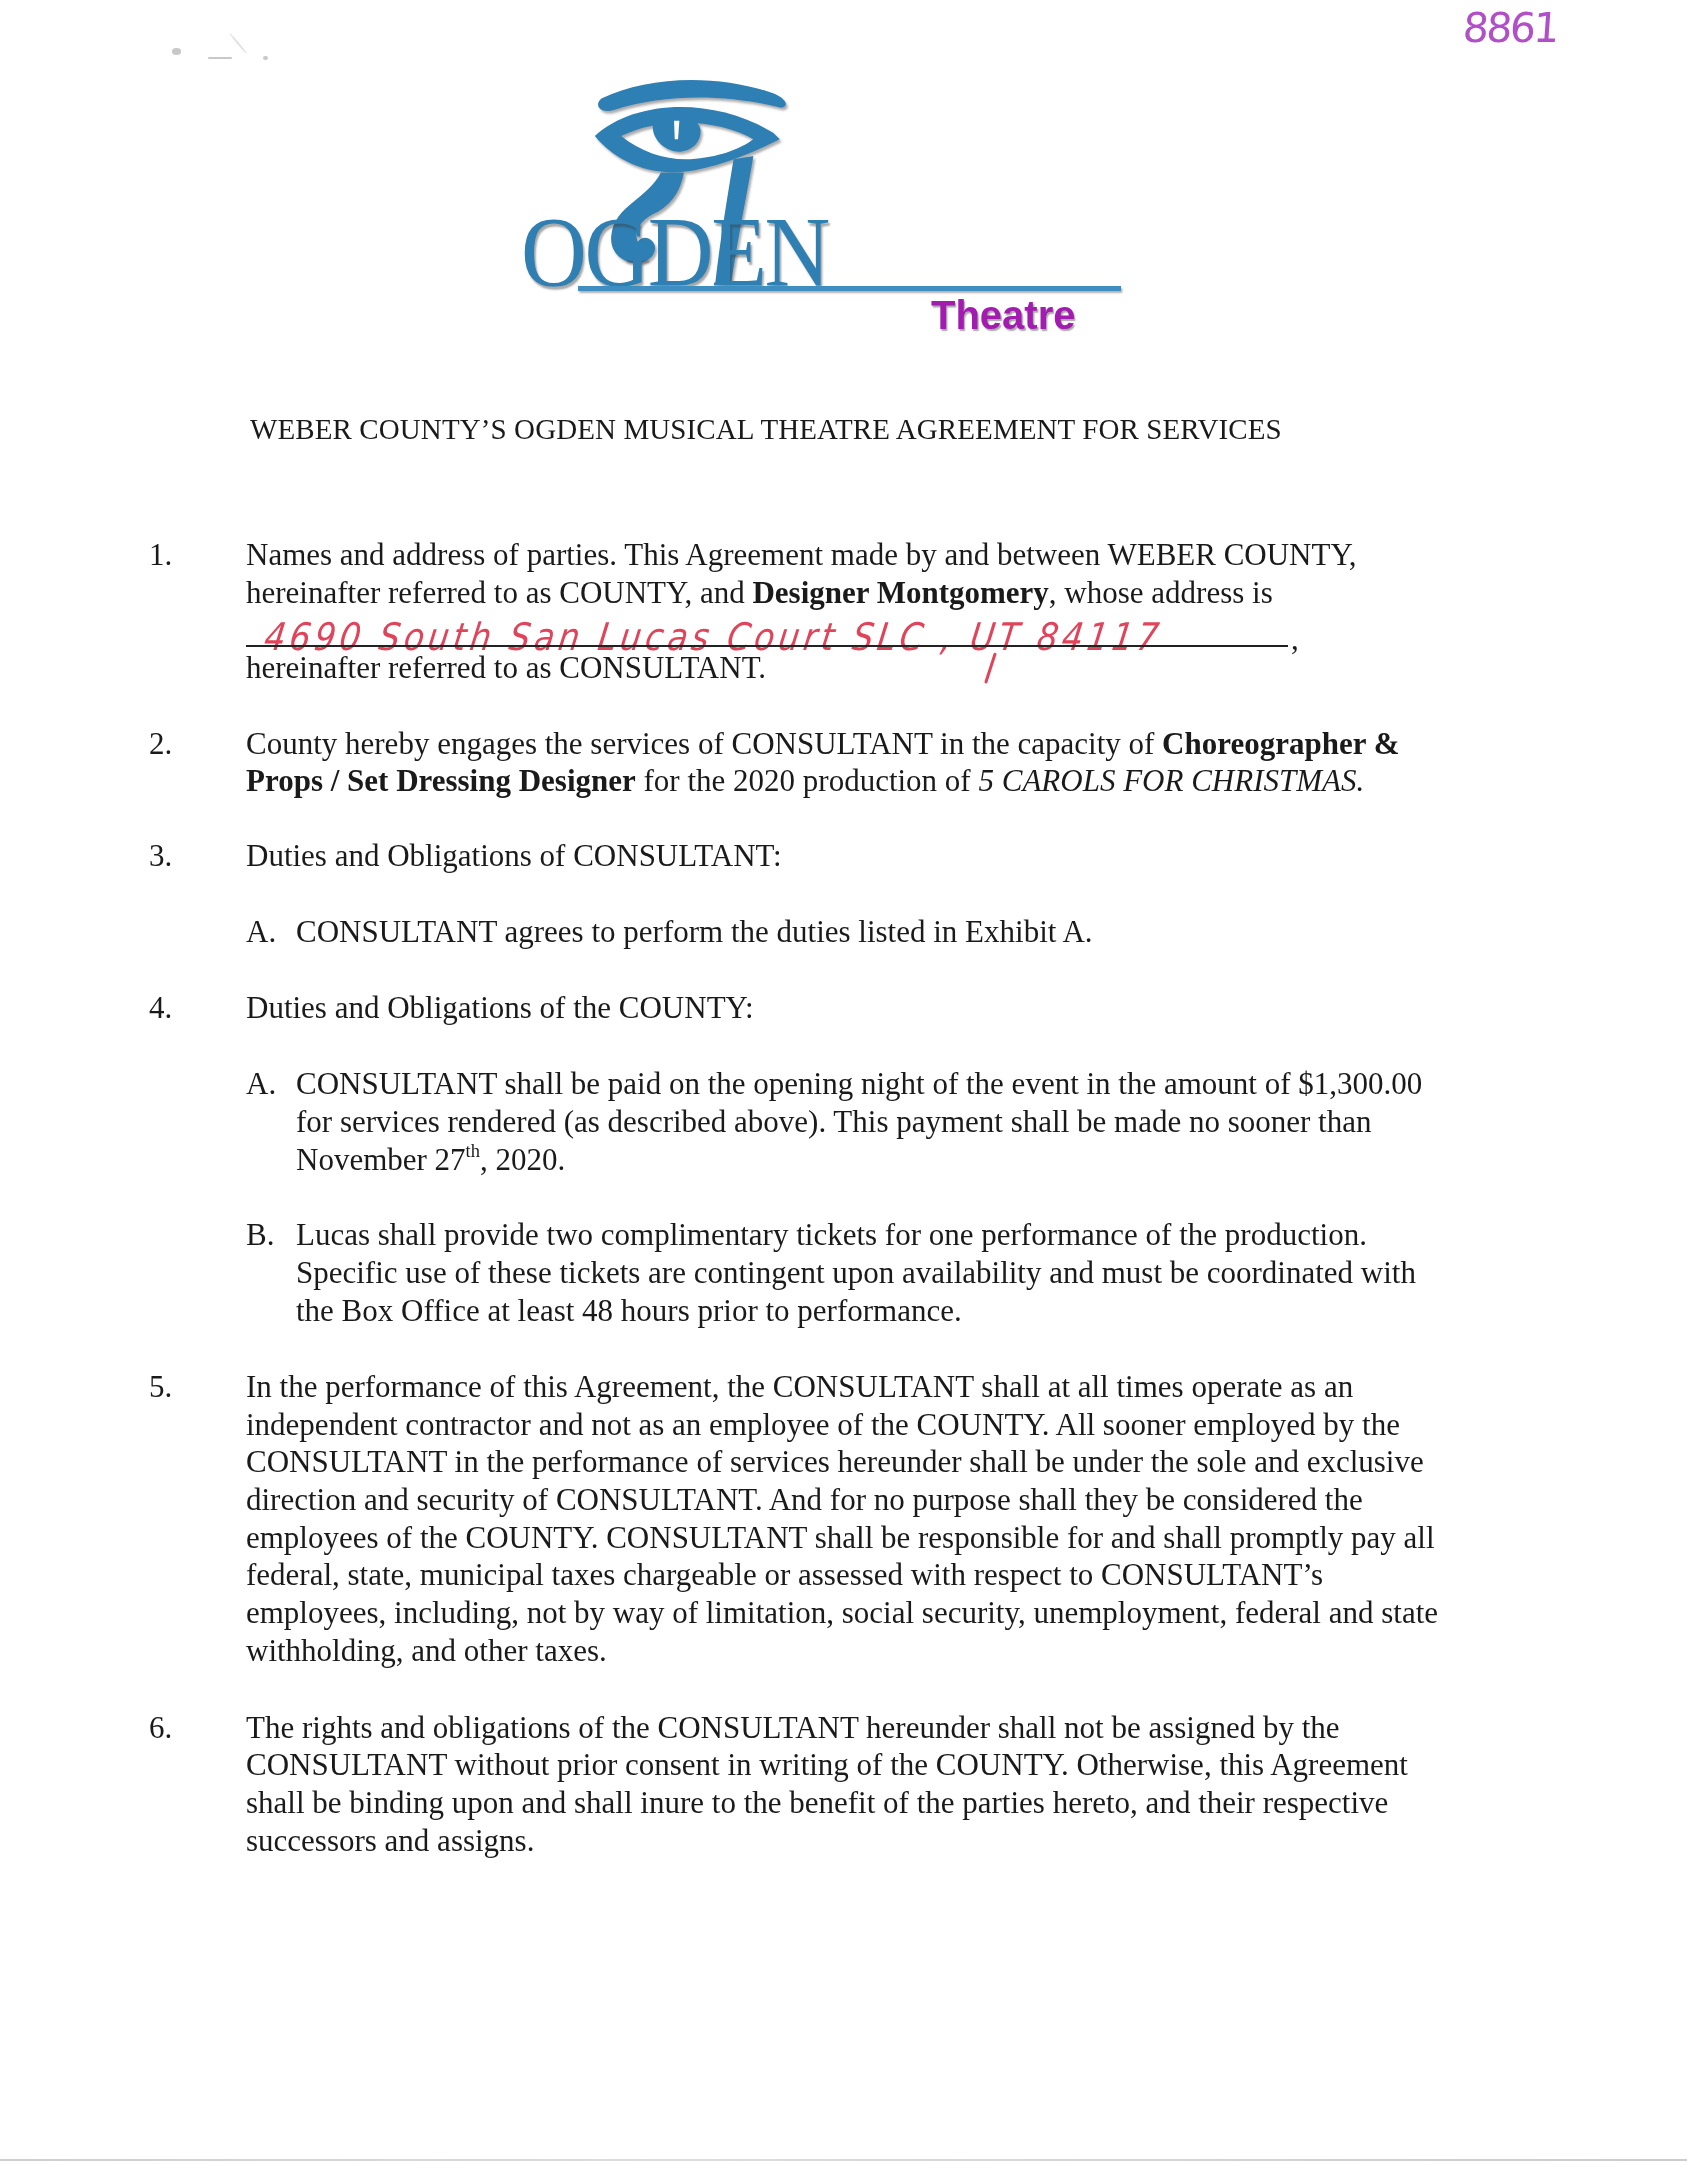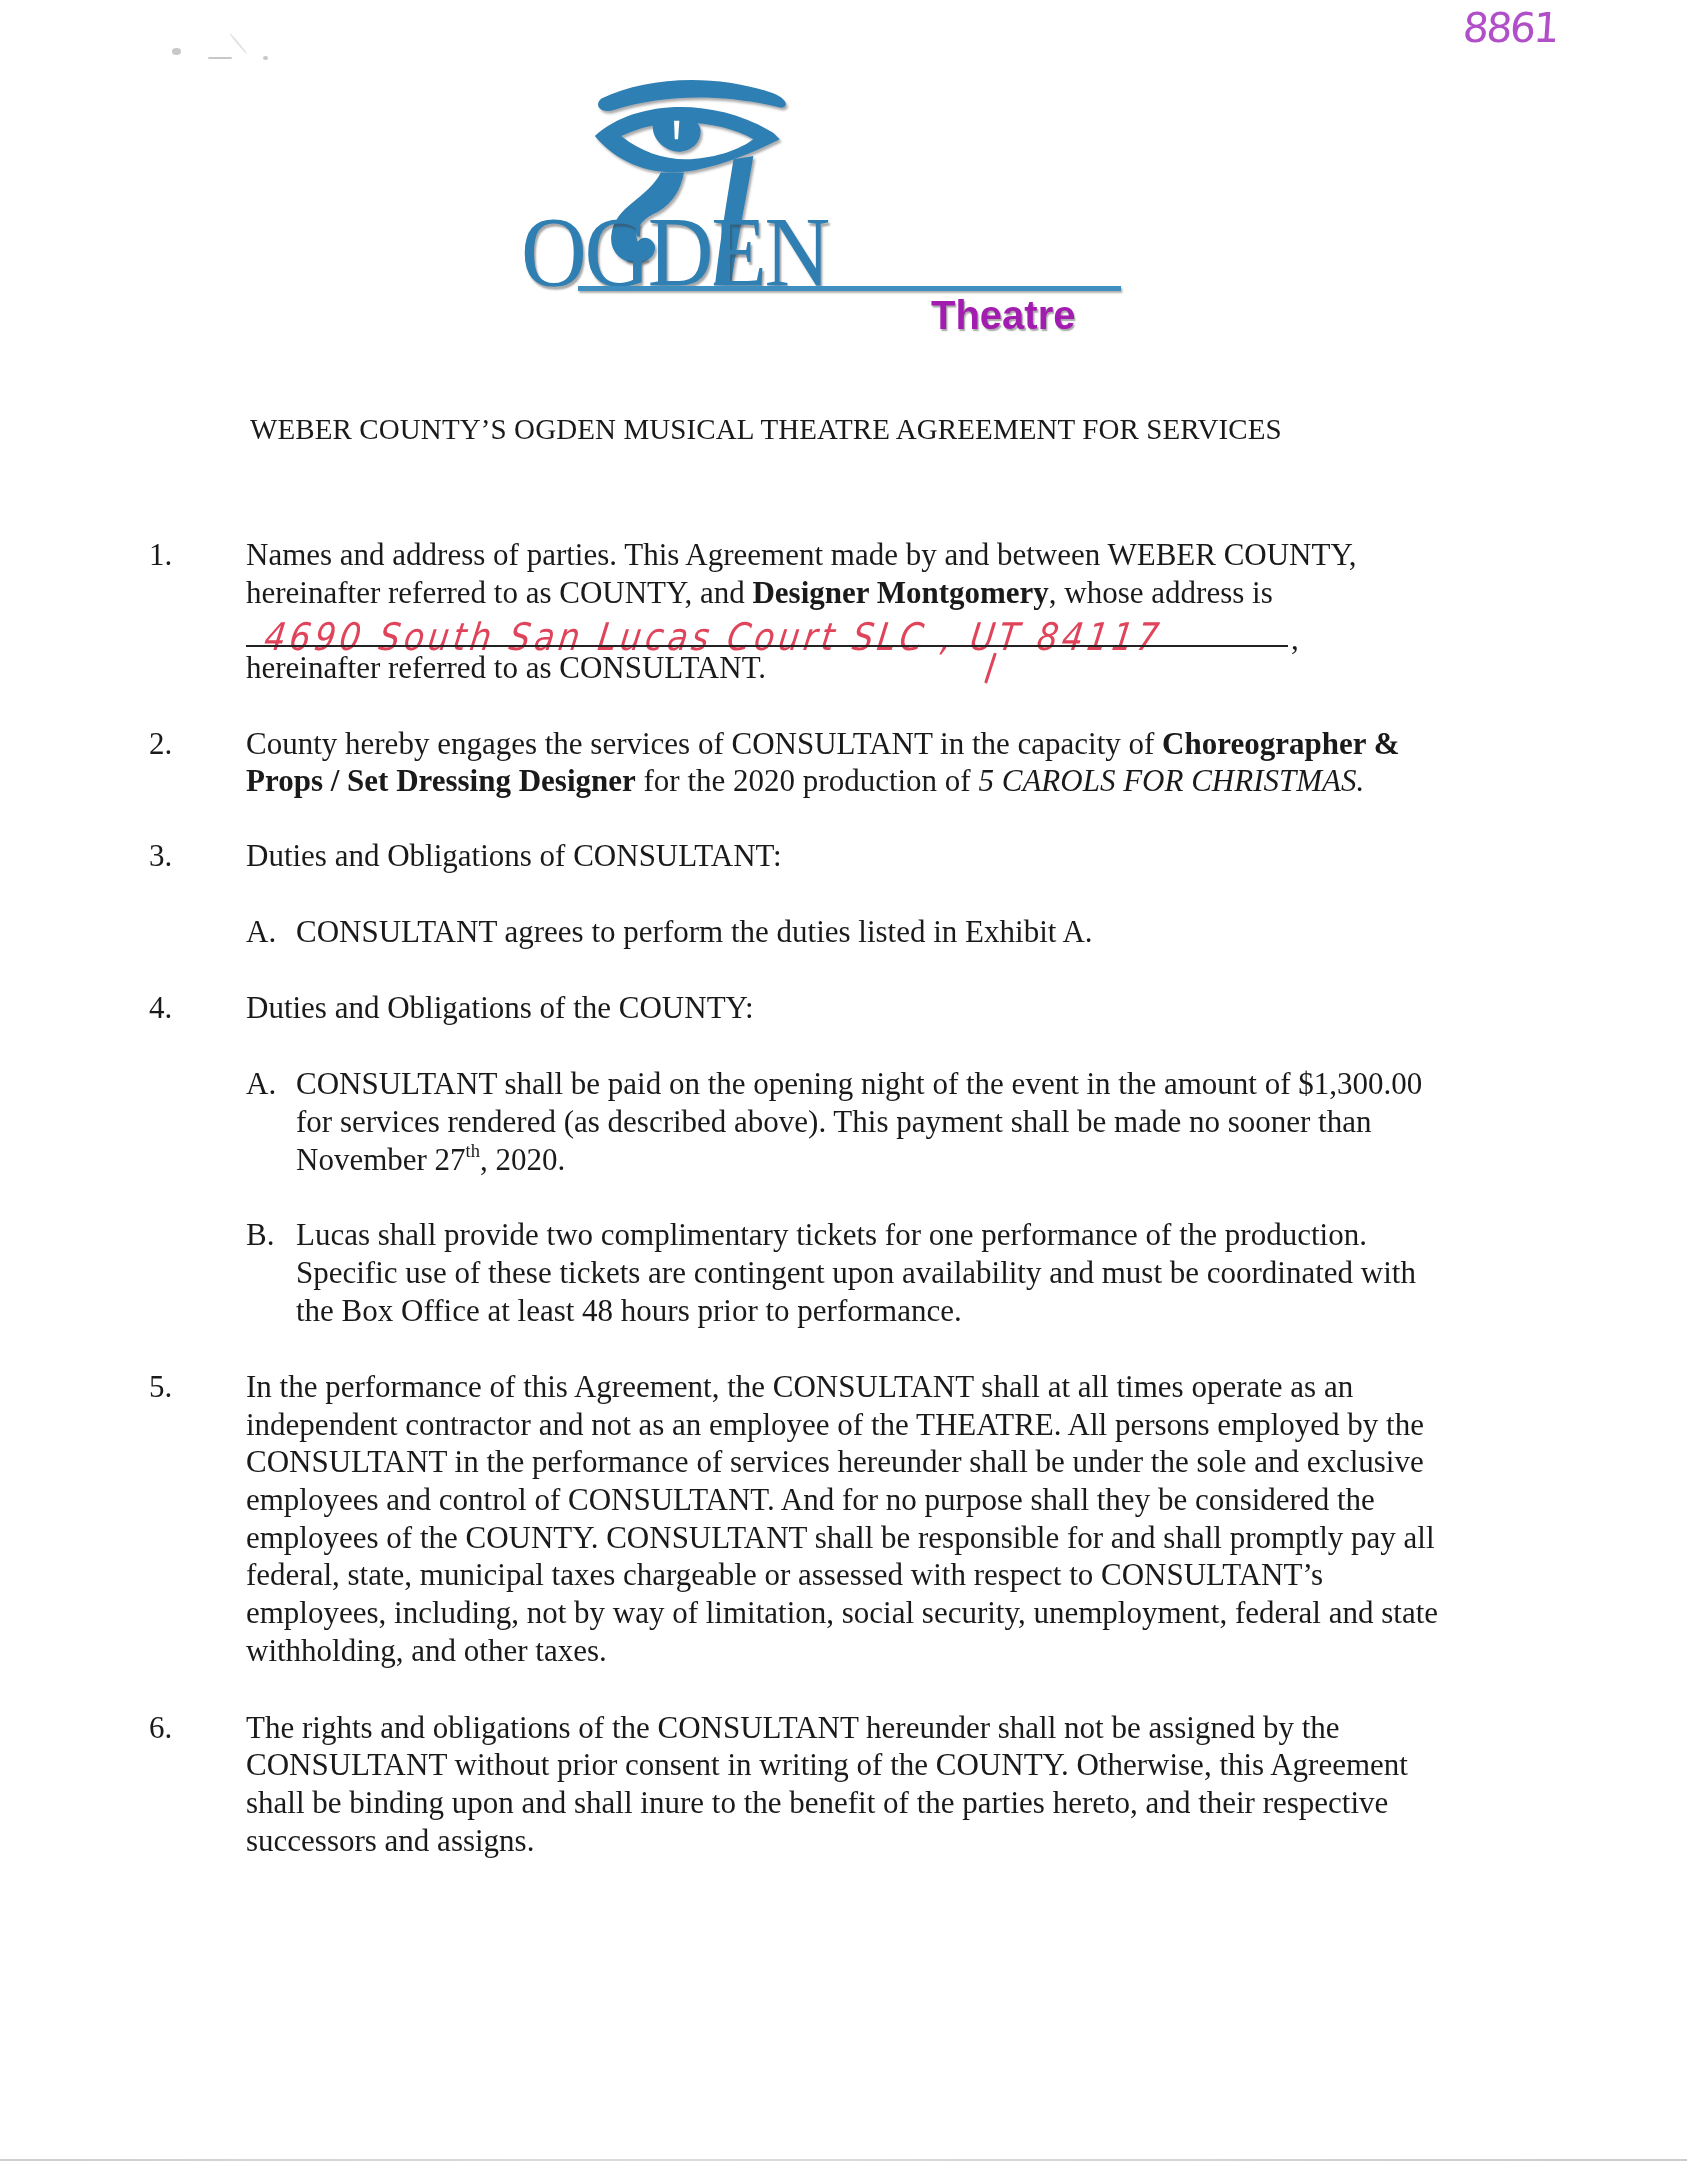--- a/index.html
+++ b/index.html
@@ -117,23 +117,23 @@
 <div class="line subtext" style="top:1106px;">for services rendered (as described above).  This payment shall be made no sooner than</div>
 <div class="line subtext" style="top:1144px;"><span>November 27</span><sup>th</sup><span>, 2020.</span></div>
 
 <div class="line sub" style="top:1219px;">B.</div>
 <div class="line subtext" style="top:1219px;">Lucas shall provide two complimentary tickets for one performance of the production.</div>
 <div class="line subtext" style="top:1257px;">Specific use of these tickets are contingent upon availability and must be coordinated with</div>
 <div class="line subtext" style="top:1295px;">the Box Office at least 48 hours prior to performance.</div>
 
 <div class="num" style="top:1371px;">5.</div>
 <div class="line" style="top:1371px;">In the performance of this Agreement, the CONSULTANT shall at all times operate as an</div>
-<div class="line" style="top:1409px;">independent contractor and not as an employee of the THEATRE. All persons employed by the</div>
+<div class="line" style="top:1409px;">independent contractor and not as an employee of the COUNTY. All sooner employed by the</div>
 <div class="line" style="top:1446px;">CONSULTANT in the performance of services hereunder shall be under the sole and exclusive</div>
-<div class="line" style="top:1484px;">employees and control of CONSULTANT. And for no purpose shall they be considered the</div>
+<div class="line" style="top:1484px;">direction and security of CONSULTANT. And for no purpose shall they be considered the</div>
 <div class="line" style="top:1522px;">employees of the COUNTY. CONSULTANT shall be responsible for and shall promptly pay all</div>
 <div class="line" style="top:1559px;">federal, state, municipal taxes chargeable or assessed with respect to CONSULTANT’s</div>
 <div class="line" style="top:1597px;">employees, including, not by way of limitation, social security, unemployment, federal and state</div>
 <div class="line" style="top:1635px;">withholding, and other taxes.</div>
 
 <div class="num" style="top:1712px;">6.</div>
 <div class="line" style="top:1712px;">The rights and obligations of the CONSULTANT hereunder shall not be assigned by the</div>
 <div class="line" style="top:1749px;">CONSULTANT without prior consent in writing of the COUNTY. Otherwise, this Agreement</div>
 <div class="line" style="top:1787px;">shall be binding upon and shall inure to the benefit of the parties hereto, and their respective</div>
 <div class="line" style="top:1825px;">successors and assigns.</div>

